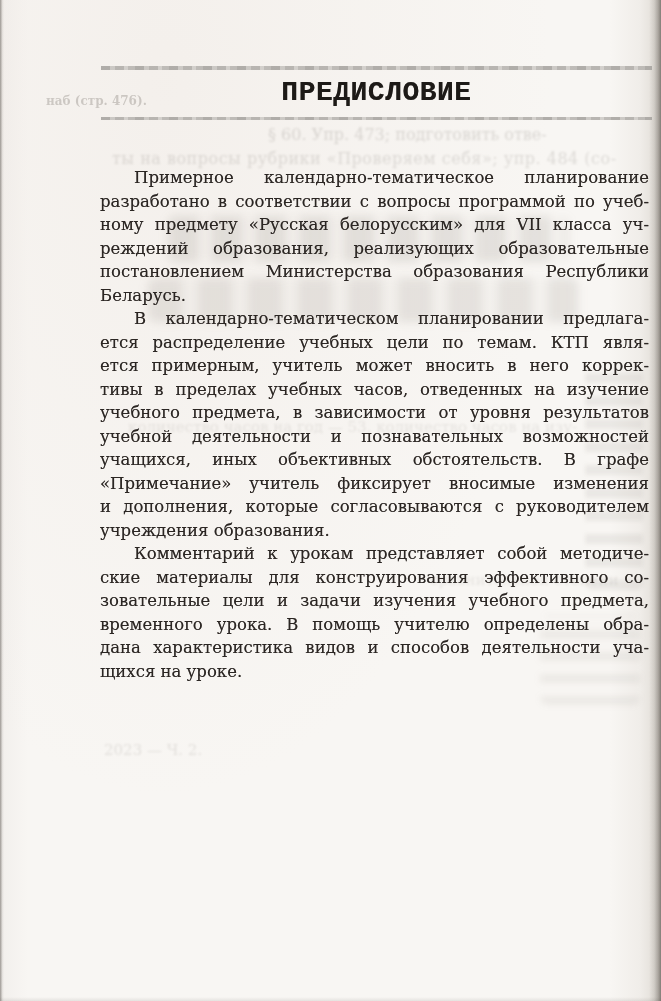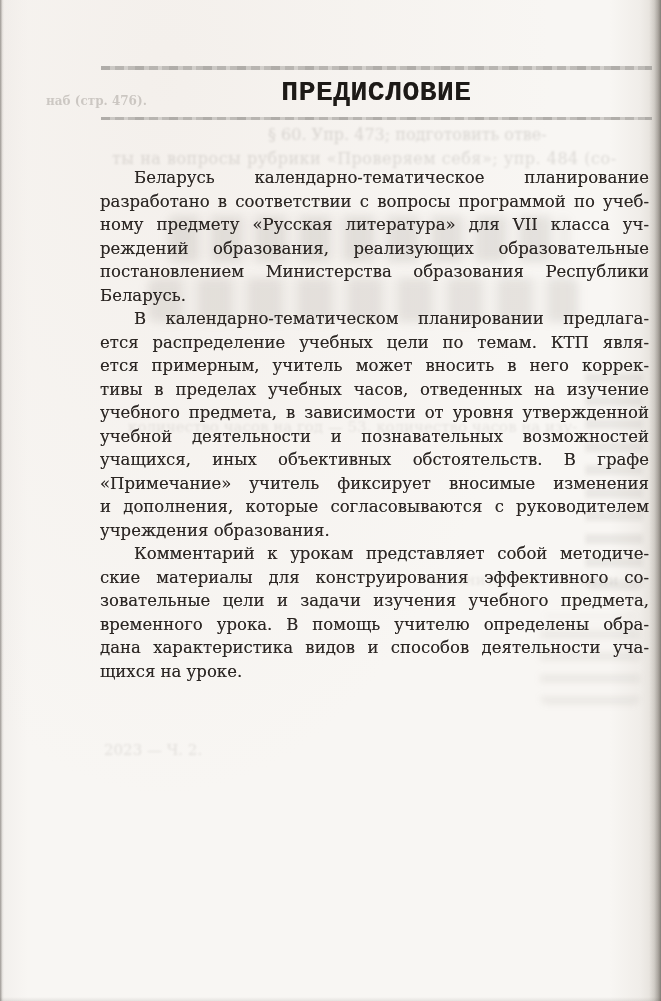--- a/index.html
+++ b/index.html
@@ -121,33 +121,33 @@
       <span class="ghost ghost-4">сравнительной степени</span>
       <span class="ghost ghost-5">2023 — Ч. 2.</span>
     </div>
 
   <div class="rule rule-top"></div>
   <div class="page-title">ПРЕДИСЛОВИЕ</div>
   <div class="rule rule-bottom"></div>
 
   <div class="body-text">
       <div class="paragraph">
-        <div class="line first">Беларусь календарно-тематическое планирование</div>
+        <div class="line first">Примерное календарно-тематическое планирование</div>
         <div class="line">разработано в соответствии с вопросы программой по учеб-</div>
-        <div class="line">ному предмету «Русская литература» для VII класса уч-</div>
+        <div class="line">ному предмету «Русская белорусским» для VII класса уч-</div>
         <div class="line">реждений образования, реализующих образовательные</div>
         <div class="line">постановлением Министерства образования Республики</div>
         <div class="line last">Беларусь.</div>
       </div>
       <div class="paragraph">
         <div class="line first">В календарно-тематическом планировании предлага-</div>
         <div class="line">ется распределение учебных цели по темам. КТП явля-</div>
         <div class="line">ется примерным, учитель может вносить в него коррек-</div>
         <div class="line">тивы в пределах учебных часов, отведенных на изучение</div>
-        <div class="line">учебного предмета, в зависимости от уровня утвержденной</div>
+        <div class="line">учебного предмета, в зависимости от уровня результатов</div>
         <div class="line">учебной деятельности и познавательных возможностей</div>
         <div class="line">учащихся, иных объективных обстоятельств. В графе</div>
         <div class="line">«Примечание» учитель фиксирует вносимые изменения</div>
         <div class="line">и дополнения, которые согласовываются с руководителем</div>
         <div class="line last">учреждения образования.</div>
       </div>
       <div class="paragraph">
         <div class="line first">Комментарий к урокам представляет собой методиче-</div>
         <div class="line">ские материалы для конструирования эффективного со-</div>
         <div class="line">зовательные цели и задачи изучения учебного предмета,</div>

